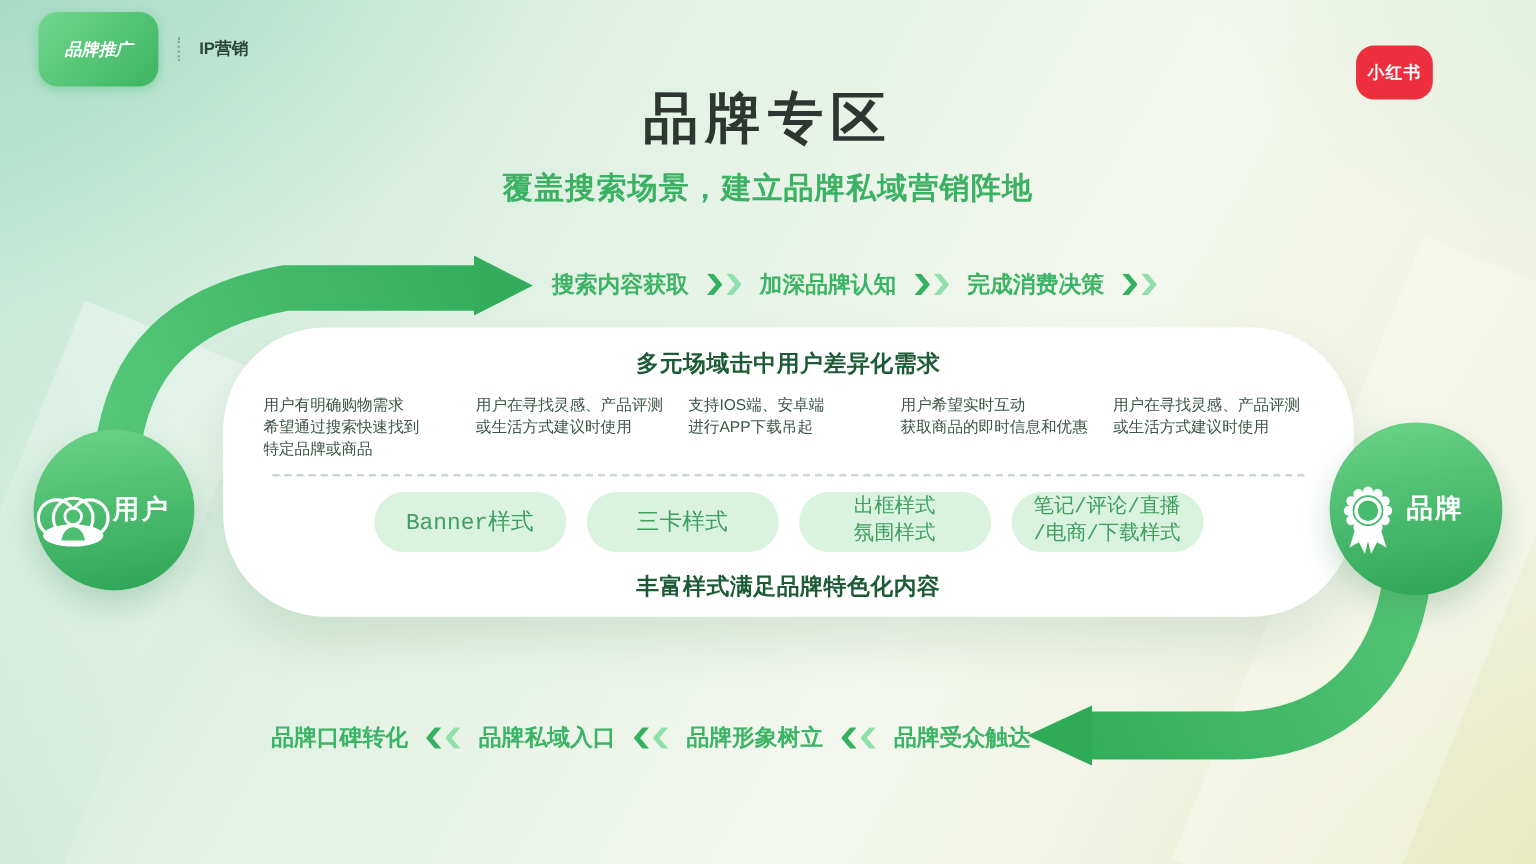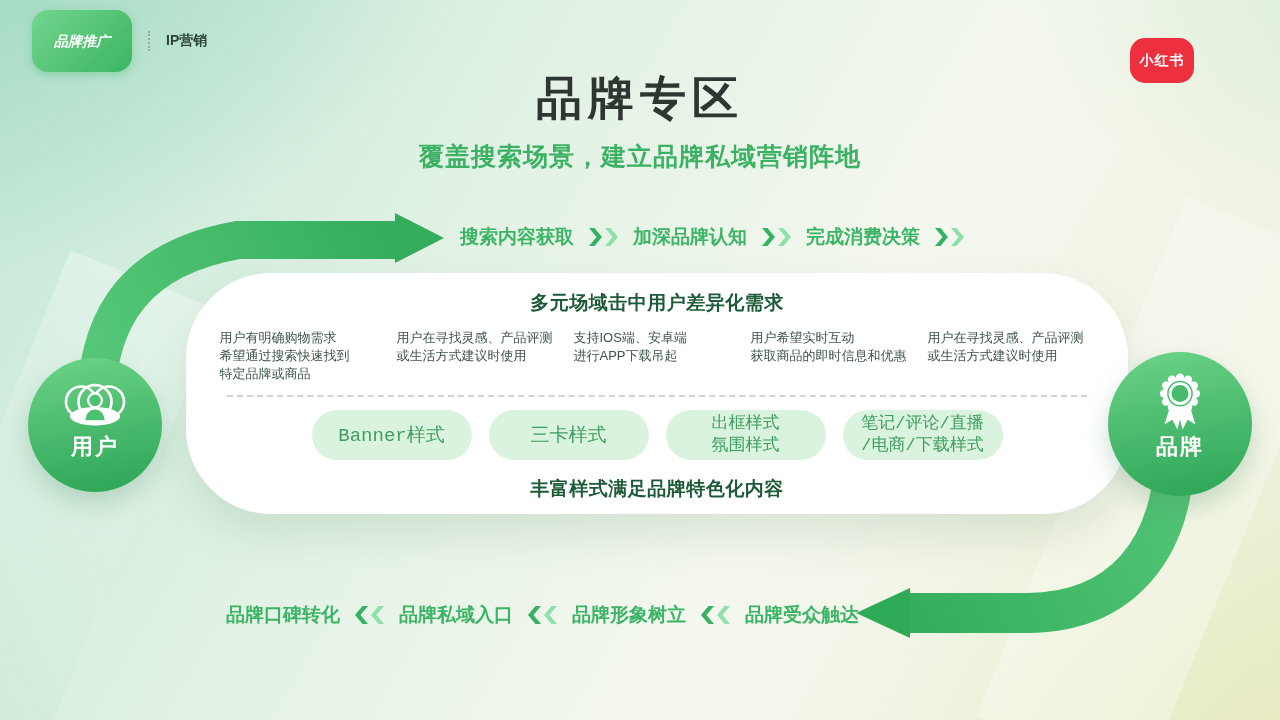--- a/index.html
+++ b/index.html
@@ -57,21 +57,21 @@
   .desc-row{margin-top:13px;display:flex;justify-content:center;gap:10px;}
   .desc{width:167px;font-size:13px;line-height:18px;text-align:left;color:#3d5446;white-space:pre-line;}
   .dot-divider{margin:12px auto 0;width:860px;border-top:2px dashed #ccd8cf;}
   .style-row{margin-top:13px;display:flex;justify-content:center;gap:17px;font-family:Liberation Mono, monospace;}
   .style-pill{width:160px;height:50px;border-radius:26px;display:flex;align-items:center;justify-content:center;
       background:#d9f3de;color:#3f9e60;font-size:19px;text-align:center;white-space:pre-line;}
   .style-pill.small{font-size:17px;line-height:22px;}
   .panel-footer{margin-top:16px;text-align:center;font-size:19px;font-weight:bold;color:#1d5b36;letter-spacing:.5px;}
 
   
-  .node{position:absolute;z-index:4;border-radius:50%;display:flex;flex-direction:column;align-items:center;
+  .node{position:absolute;z-index:4;border-radius:50%;display:flex;flex-direction:row;align-items:center;
       background:linear-gradient(170deg,#68d185 5%,#2fa658 95%);color:#fff;
       box-shadow:0 12px 24px rgba(80,140,100,.28);}
   .node-left{left:28px;top:358px;width:134px;height:134px;}
   .node-right{left:1108px;top:352px;width:144px;height:144px;}
   .node .ic{margin-top:16px;}
   .node-label{font-size:22px;font-weight:bold;letter-spacing:2px;margin-top:0px;}
 </style>
 </head>
 <body>
 

